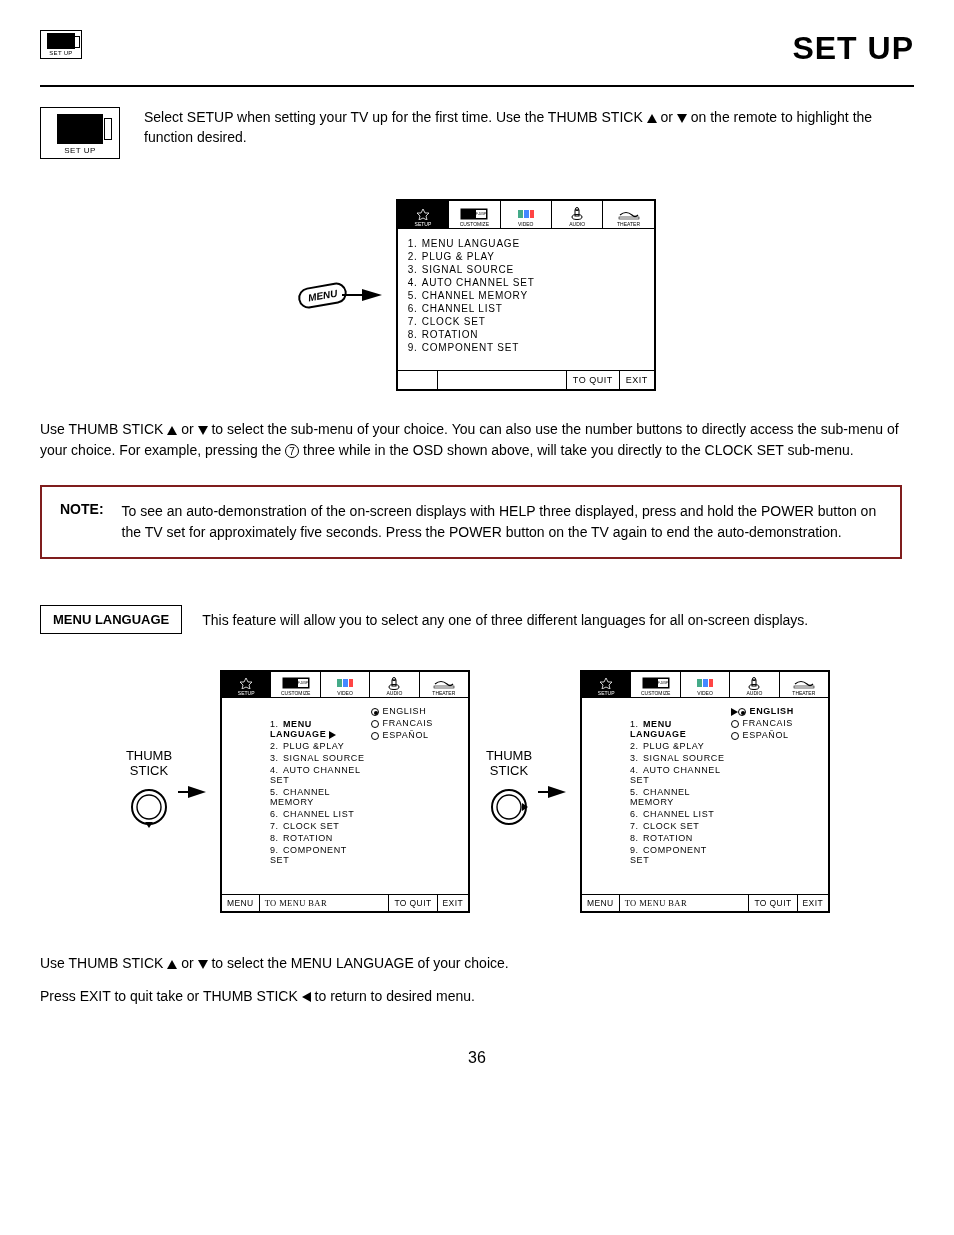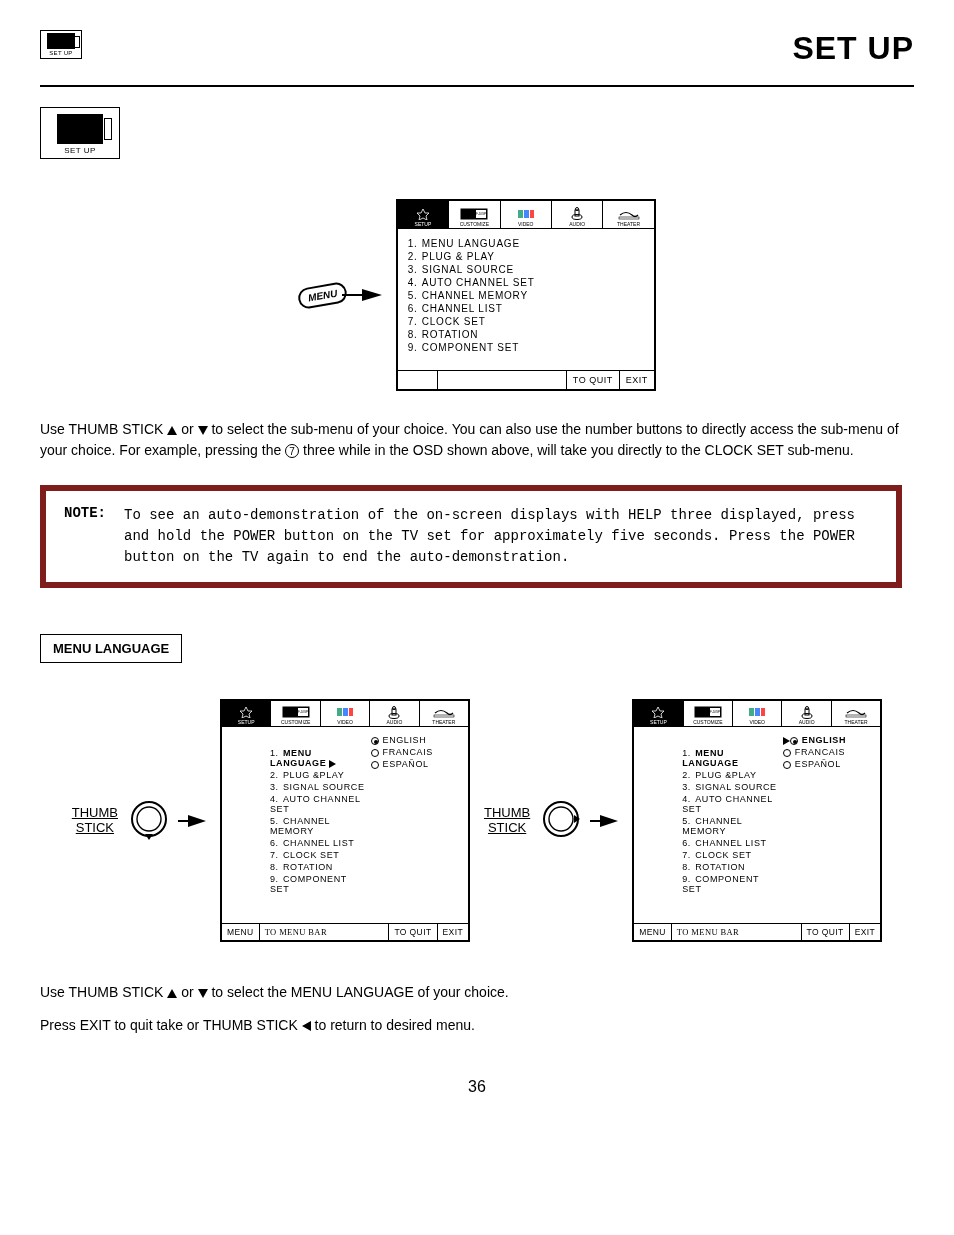--- a/index.html
+++ b/index.html
@@ -68,31 +68,31 @@
   .osd .footer .cell:last-child{border-right:none;}
   .osd .footer .spacer{flex:1;border-right:1px solid #000;}
 
   
   .ic svg{display:block;}
   .radiodot{display:inline-block;width:8px;height:8px;border:1.5px solid #000;border-radius:50%;vertical-align:middle;margin-right:4px;}
   .radiodot.fill::after{content:"";display:block;width:4px;height:4px;background:#000;border-radius:50%;margin:2px;}
   .bold{font-weight:bold;}
 
   .body-para{line-height:1.5;margin:6px 0 24px 0;}
-  .note-box{border:6px solid #7f1d1d;padding:14px 18px;margin:14px 12px 46px 0;font-family:Liberation Mono, monospace;}
+  .note-box{border:2px solid #7f1d1d;padding:14px 18px;margin:14px 12px 46px 0;}
   .note-row{display:flex;gap:18px;}
   .note-label{font-weight:bold;flex:0 0 auto;font-size:14px;}
   .note-text{line-height:1.5;}
 
   .feature-row{display:flex;align-items:center;gap:20px;margin-bottom:36px;}
   .feature-box{border:1px solid #000;padding:6px 12px;font-weight:bold;font-size:13px;}
   .feature-desc{}
 
   .diagram-row{display:flex;align-items:center;justify-content:center;gap:14px;margin-bottom:38px;}
-  .thumb-block{display:flex;flex-direction:row;align-items:center;gap:6px;text-decoration:underline;}
+  .thumb-block{display:flex;flex-direction:column;gap:6px;}
   .thumb-label{font-size:13px;text-align:center;line-height:1.1;}
   .thumb-svg{width:50px;height:50px;}
   .arrow-r2{width:0;height:0;border-top:6px solid transparent;border-bottom:6px solid transparent;border-left:18px solid #000;position:relative;}
   .arrow-r2::before{content:"";position:absolute;left:-28px;top:-1px;width:14px;height:2px;background:#000;}
 
   .osd2{border:2px solid #000;width:250px;background:#fff;}
   .osd2 .tabs{display:flex;border-bottom:1px solid #000;height:26px;}
   .osd2 .tab{flex:1;border-right:1px solid #000;font-size:5px;text-align:center;display:flex;flex-direction:column;justify-content:flex-end;padding:1px 0;}
   .osd2 .tab:last-child{border-right:none;}
   .osd2 .tab .ic{height:14px;display:flex;align-items:center;justify-content:center;}
@@ -121,20 +121,27 @@
   </div>
   <div class="page-title">SET UP</div>
 </div>
 <hr class="title-rule">
 
 <div class="intro-row">
   <div class="big-setup-icon">
     <div class="scr"></div>
     <div class="lbl">SET UP</div>
   </div>
+  <div class="intro-text">
+    <span>Select SETUP when setting your TV up for the first time.  Use the THUMB STICK </span>
+    <span class="tri up"></span>
+    <span> or </span>
+    <span class="tri down"></span>
+    <span> on the remote to highlight the function desired.</span>
+  </div>
 </div>
 
 <div class="osd-row">
   <div class="menu-bubble">MENU</div>
   <div class="arrow-r"></div>
   <div class="osd">
     <div class="tabs" id="tabs-main">
         <div class="tab active">
           <div class="ic">
             <svg width="14" height="12">
@@ -217,20 +224,21 @@
 
 <div class="note-box">
   <div class="note-row">
     <div class="note-label">NOTE:</div>
     <div class="note-text">To see an auto-demonstration of the on-screen displays with HELP three displayed, press and hold the POWER button on the TV set for approximately five seconds. Press the POWER button on the TV again to end the auto-demonstration.</div>
   </div>
 </div>
 
 <div class="feature-row">
   <div class="feature-box">MENU LANGUAGE</div>
+  <div class="feature-desc">This feature will allow you to select any one of three different languages for all on-screen displays.</div>
 </div>
 
 <div class="diagram-row">
 
   <div class="thumb-block">
     <div class="thumb-label" id="thumb-label-1">THUMB<br>STICK</div>
     <svg class="thumb-svg" viewBox="0 0 50 50">
       <circle cx="25" cy="23" r="17" fill="none" stroke="#000" stroke-width="2"></circle>
       <circle cx="25" cy="23" r="12" fill="none" stroke="#000" stroke-width="1.4"></circle>
       <polygon points="25,44 21,38 29,38" fill="#000"></polygon>

